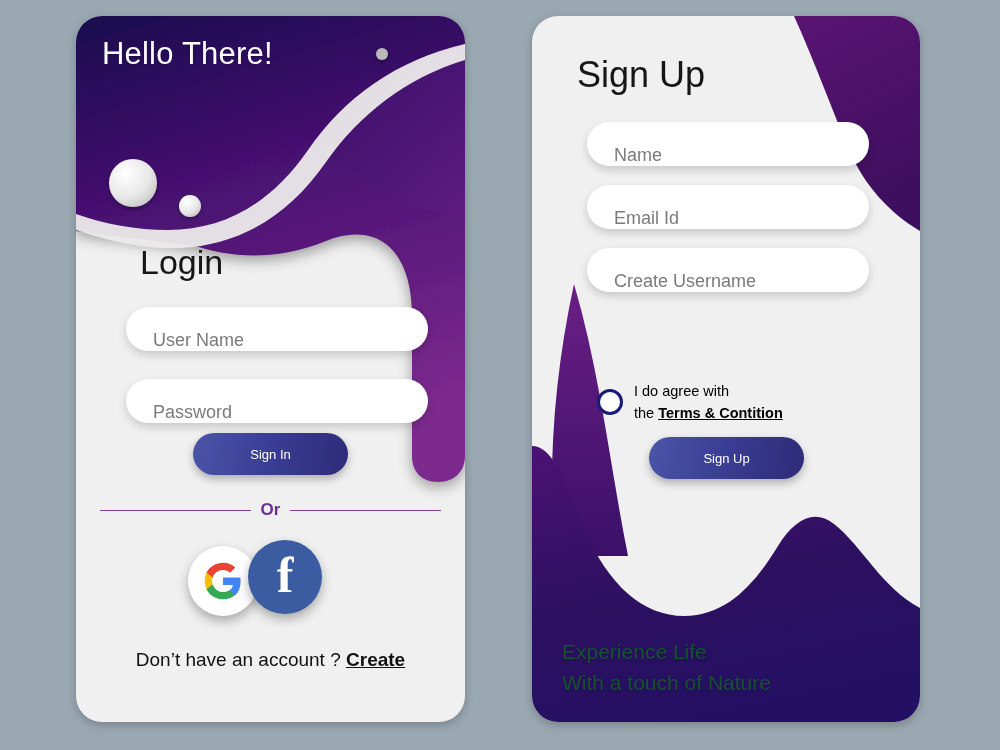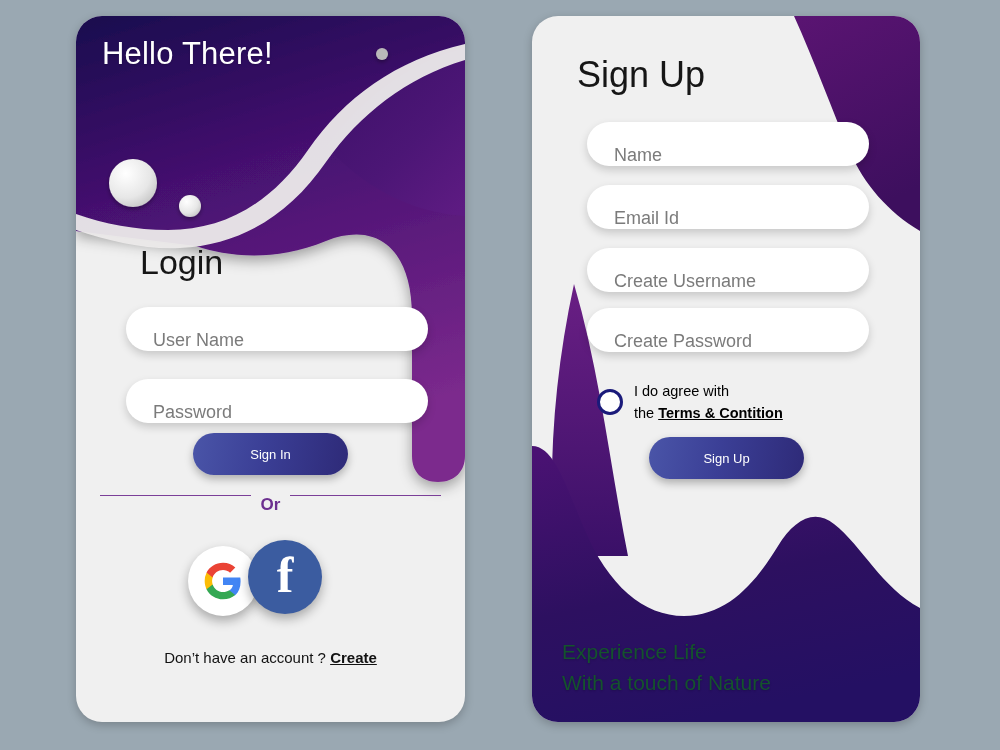--- a/index.html
+++ b/index.html
@@ -135,21 +135,21 @@
   }
 
   
   .or-row {
     position: absolute;
     left: 24px;
     top: 479px;
     width: 341px;
     height: 30px;
     display: flex;
-    align-items: flex-start;
+    align-items: center;
     gap: 10px;
     z-index: 5;
   }
   .or-line {
     flex: 1;
     height: 1px;
     background: #7b3f98;
   }
   .or-text {
     color: #6c2f8f;
@@ -199,21 +199,21 @@
     margin-top: -4px;
     font-style: normal;
   }
 
   .account-line {
     position: absolute;
     left: 0;
     top: 633px;
     width: 389px;
     text-align: center;
-    font-size: 15px;
+    font-size: 19px;
     color: #121212;
     z-index: 5;
   }
   .account-line .create-link {
     font-weight: bold;
     text-decoration: underline;
     cursor: pointer;
     color: #111111;
   }
 
@@ -420,23 +420,20 @@
 
     <div class="field su-field" id="su-name-field">
       <span class="ph">Name</span>
     </div>
     <div class="field su-field" id="su-email-field">
       <span class="ph">Email Id</span>
     </div>
     <div class="field su-field" id="su-user-field">
       <span class="ph">Create Username</span>
     </div>
-    <div class="field su-field" id="su-pass-field">
-      <span class="ph">Create Password</span>
-    </div>
 
     <div class="agree-row">
       <span class="radio-circle"></span>
       <span class="agree-text">
         <span>I do agree with</span><br>
         <span>the </span><span class="terms-link">Terms &amp; Contition</span>
       </span>
     </div>
 
     <button class="pill-btn" id="signup-button">Sign Up</button>

